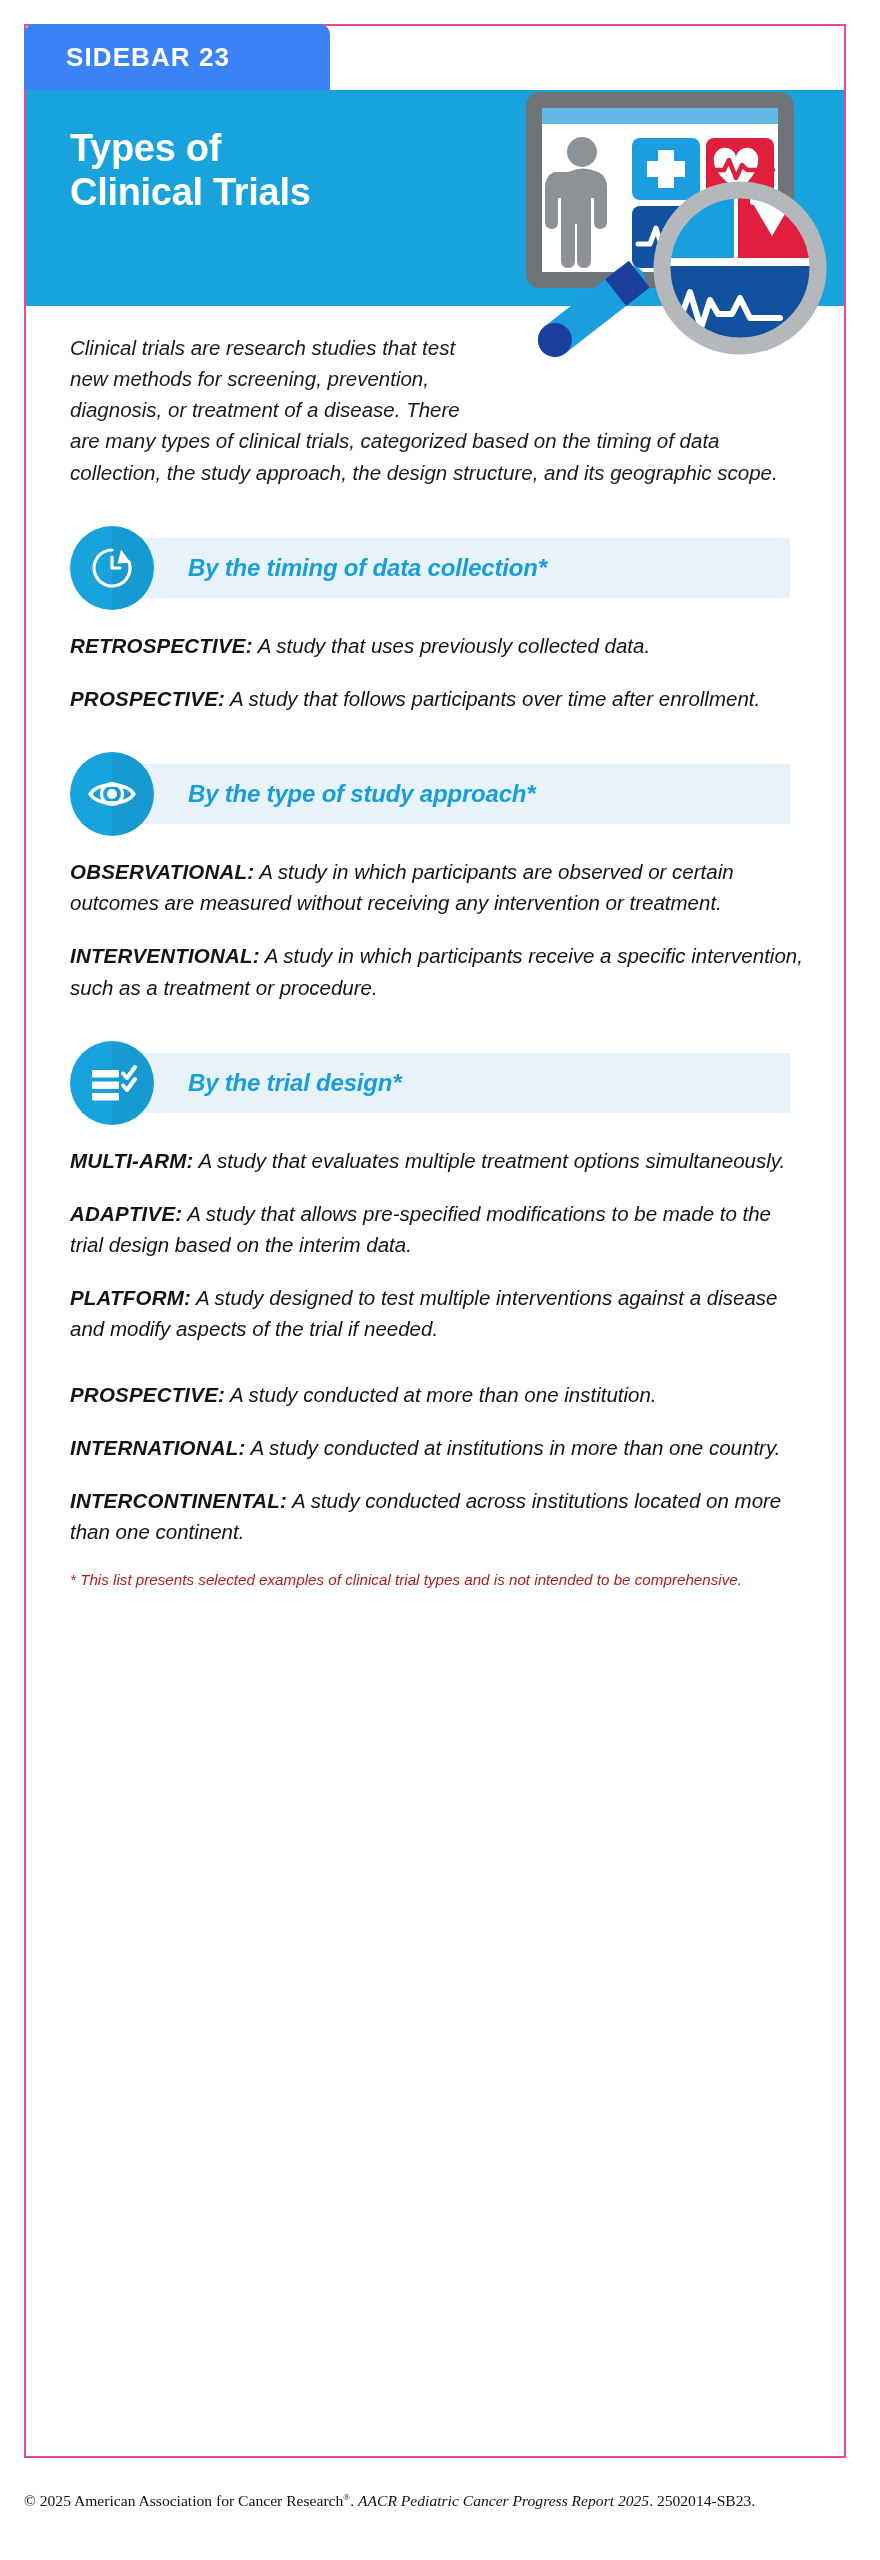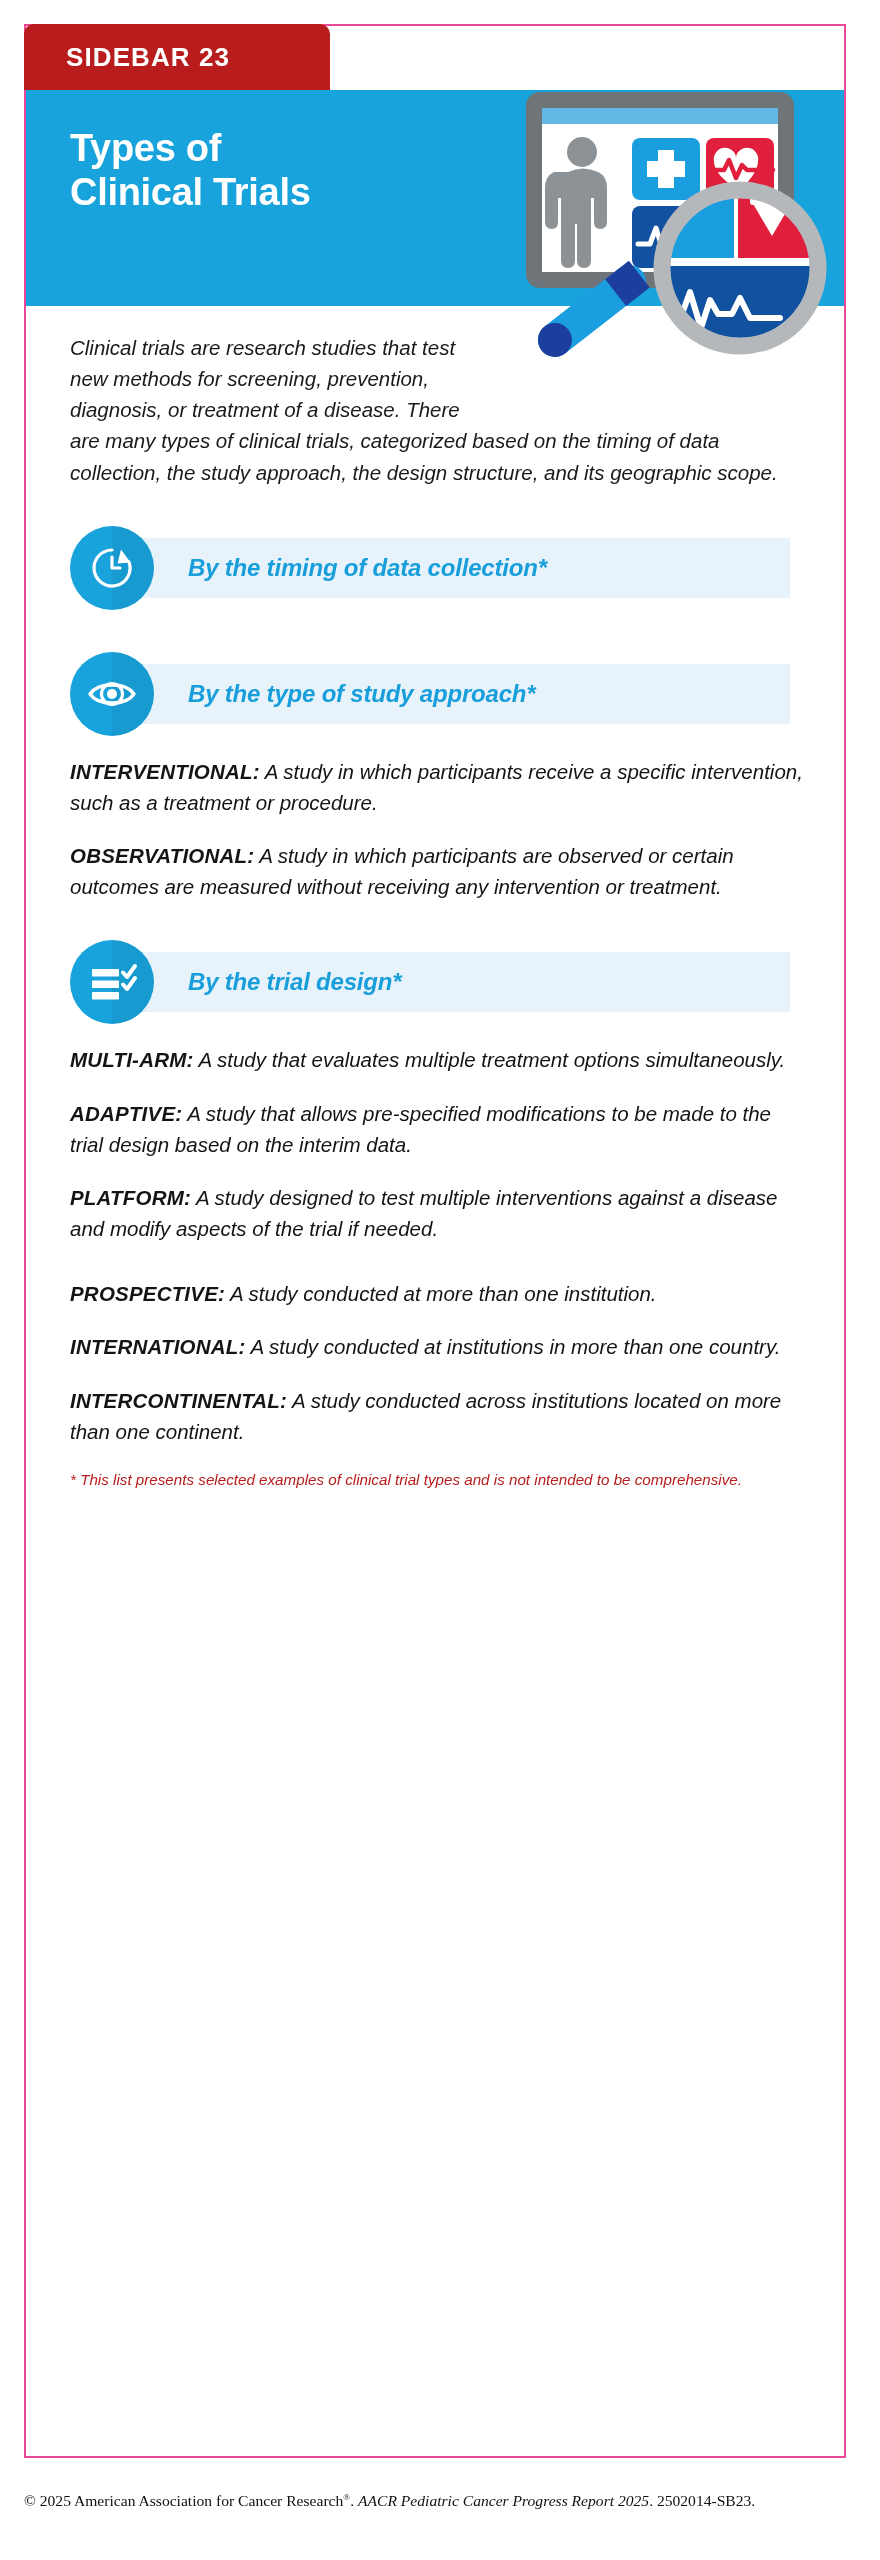--- a/index.html
+++ b/index.html
@@ -15,21 +15,21 @@
   .card{
     position:absolute;left:24px;top:24px;width:822px;height:2434px;
     box-sizing:border-box;
     border:2px solid #ec4899;
     background:#ffffff;
   }
 
   
   .tab{
     position:absolute;left:24px;top:24px;width:306px;height:66px;
-    background:#b91c1c;
+    background:#3b82f6;
     border-radius:10px 10px 0 0;
     box-sizing:border-box;
     display:flex;align-items:center;
     z-index:5;
   }
   .tab-label{
     color:#ffffff;
     font-size:26px;font-weight:bold;letter-spacing:1.1px;
     padding-left:42px;
     font-family:"Liberation Sans", sans-serif;
@@ -204,38 +204,42 @@
           <div class="sec-icon">
             <span class="half"></span>
             <svg width="50" height="50" viewBox="0 0 50 50">
               <path d="M25 7 a18 18 0 1 0 17 12" fill="none" stroke="#ffffff" stroke-width="3.2" stroke-linecap="round"></path>
               <path d="M34 6.5 L43.5 19.5 L30.5 20.5 Z" fill="#ffffff"></path>
               <path d="M25 14 V25 H33" fill="none" stroke="#ffffff" stroke-width="3.2" stroke-linecap="round" stroke-linejoin="round"></path>
             </svg>
           </div>
           <div class="sec-title">By the timing of data collection*</div>
         </div>
+        <div class="defs">
+          <p class="def"><b>RETROSPECTIVE:</b><span> A study that uses previously collected data.</span></p>
+          <p class="def"><b>PROSPECTIVE:</b><span> A study that follows participants over time after enrollment.</span></p>
+        </div>
       </div>
 
       <div class="section">
         <div class="sec-head">
           <div class="sec-band"></div>
           <div class="sec-icon">
             <span class="half"></span>
             <svg width="54" height="54" viewBox="0 0 54 54">
               <path d="M5 27 C13 15 41 15 49 27 C41 39 13 39 5 27 Z" fill="none" stroke="#ffffff" stroke-width="3.4" stroke-linejoin="round"></path>
               <circle cx="27" cy="27" r="10.5" fill="none" stroke="#ffffff" stroke-width="3.2"></circle>
               <circle cx="27" cy="27" r="5" fill="#ffffff"></circle>
             </svg>
           </div>
           <div class="sec-title">By the type of study approach*</div>
         </div>
         <div class="defs">
+          <p class="def"><b>OBSERVATIONAL:</b><span> A study in which participants are observed or certain outcomes are measured without receiving any intervention or treatment.</span></p>
           <p class="def"><b>INTERVENTIONAL:</b><span> A study in which participants receive a specific intervention, such as a treatment or procedure.</span></p>
-          <p class="def"><b>OBSERVATIONAL:</b><span> A study in which participants are observed or certain outcomes are measured without receiving any intervention or treatment.</span></p>
         </div>
       </div>
 
       <div class="section">
         <div class="sec-head">
           <div class="sec-band"></div>
           <div class="sec-icon">
             <span class="half"></span>
             <svg width="52" height="52" viewBox="0 0 52 52">
               <rect x="6" y="13" width="27" height="7.5" rx="1" fill="#ffffff"></rect>

